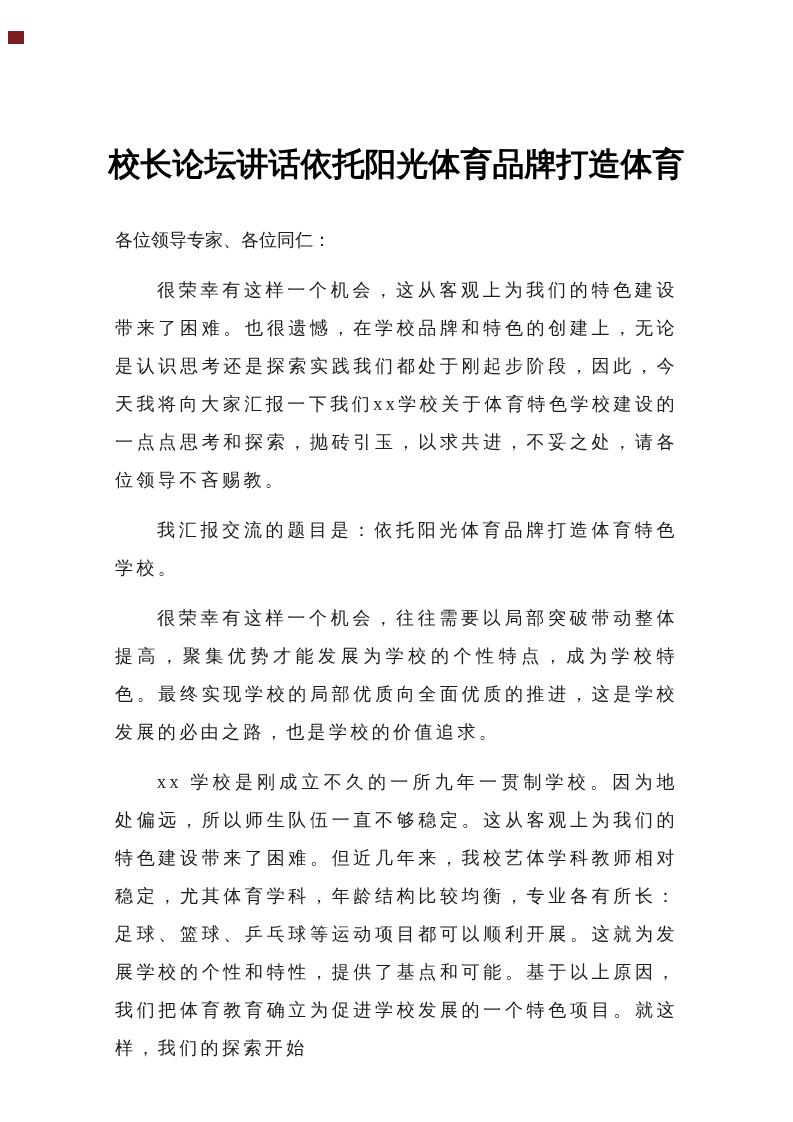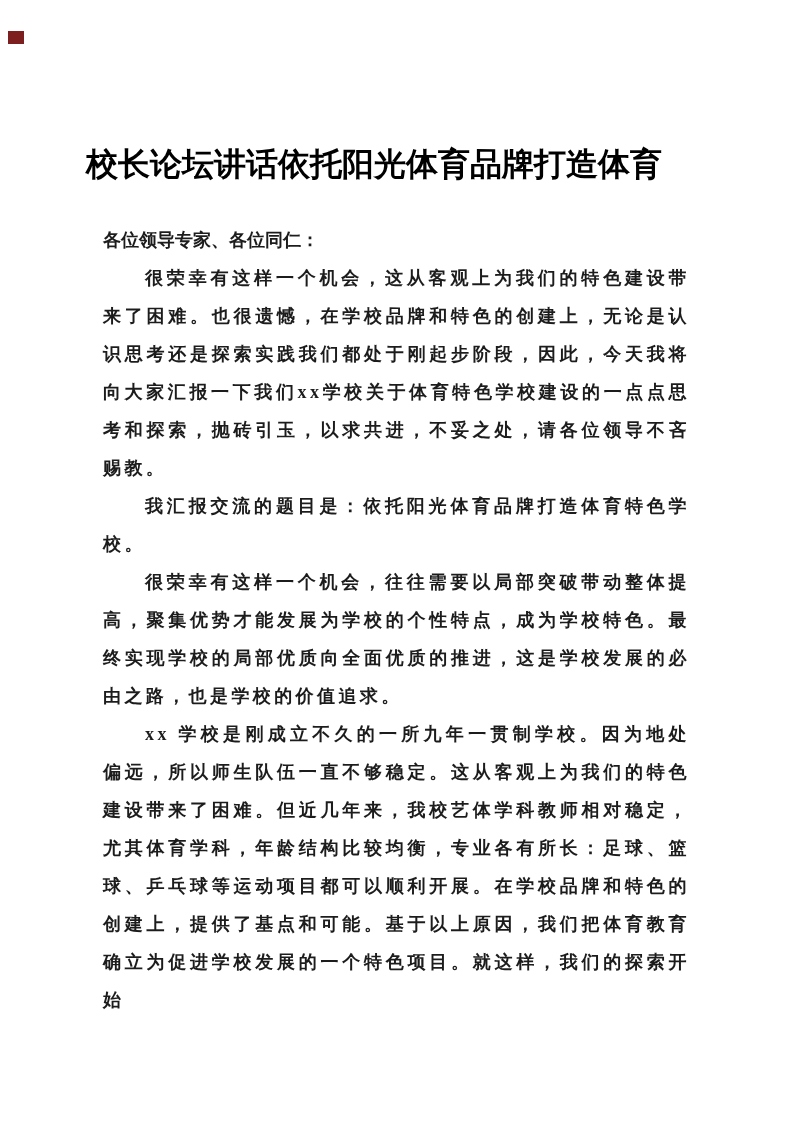--- a/index.html
+++ b/index.html
@@ -19,38 +19,38 @@
   .red-marker {
     position: absolute;
     left: 8px;
     top: 31px;
     width: 16px;
     height: 13px;
     background: #7d1f1f;
   }
   .doc-title {
     margin: 141px 86px 0 86px;
+    text-align: center;
     font-weight: bold;
     font-size: 32px;
     line-height: 46px;
     color: #000000;
   }
   .doc-title .title-line {
     display: block;
   }
   .doc-body {
     margin: 34px 103px 0 103px;
     font-size: 18px;
     line-height: 38px;
     text-align: justify;
   }
   .doc-body p {
-    margin: 0;
+    margin: 12px;
     padding: 0;
-    font-weight: bold;
   }
   .doc-body p.indent {
     text-indent: 42px;
     letter-spacing: 3.4px;
   }
   .doc-body p.no-indent {
     text-indent: 0;
     letter-spacing: 0;
   }
 </style>
@@ -63,16 +63,16 @@
 
   <h1 class="doc-title">
     <span class="title-line">校长论坛讲话依托阳光体育品牌打造体育</span>
   </h1>
 
   <div class="doc-body">
     <p class="no-indent">各位领导专家、各位同仁：</p>
     <p class="indent">很荣幸有这样一个机会，这从客观上为我们的特色建设带来了困难。也很遗憾，在学校品牌和特色的创建上，无论是认识思考还是探索实践我们都处于刚起步阶段，因此，今天我将向大家汇报一下我们xx学校关于体育特色学校建设的一点点思考和探索，抛砖引玉，以求共进，不妥之处，请各位领导不吝赐教。</p>
     <p class="indent">我汇报交流的题目是：依托阳光体育品牌打造体育特色学校。</p>
     <p class="indent">很荣幸有这样一个机会，往往需要以局部突破带动整体提高，聚集优势才能发展为学校的个性特点，成为学校特色。最终实现学校的局部优质向全面优质的推进，这是学校发展的必由之路，也是学校的价值追求。</p>
-    <p class="indent">xx 学校是刚成立不久的一所九年一贯制学校。因为地处偏远，所以师生队伍一直不够稳定。这从客观上为我们的特色建设带来了困难。但近几年来，我校艺体学科教师相对稳定，尤其体育学科，年龄结构比较均衡，专业各有所长：足球、篮球、乒乓球等运动项目都可以顺利开展。在学校品牌和特色的创建上，提供了基点和可能。基于以上原因，我们把体育教育确立为促进学校发展的一个特色项目。就这样，我们的探索开始</p>
+    <p class="indent">xx 学校是刚成立不久的一所九年一贯制学校。因为地处偏远，所以师生队伍一直不够稳定。这从客观上为我们的特色建设带来了困难。但近几年来，我校艺体学科教师相对稳定，尤其体育学科，年龄结构比较均衡，专业各有所长：足球、篮球、乒乓球等运动项目都可以顺利开展。这就为发展学校的个性和特性，提供了基点和可能。基于以上原因，我们把体育教育确立为促进学校发展的一个特色项目。就这样，我们的探索开始</p>
   </div>
 
 </div>
 
 </body></html>

